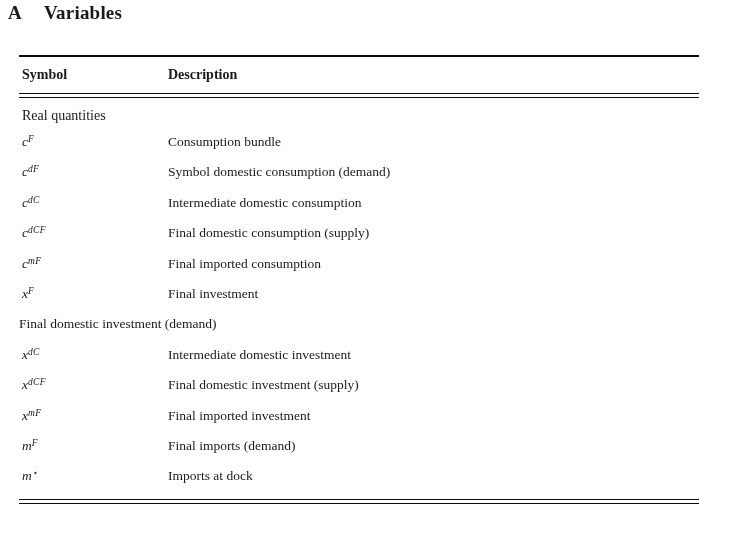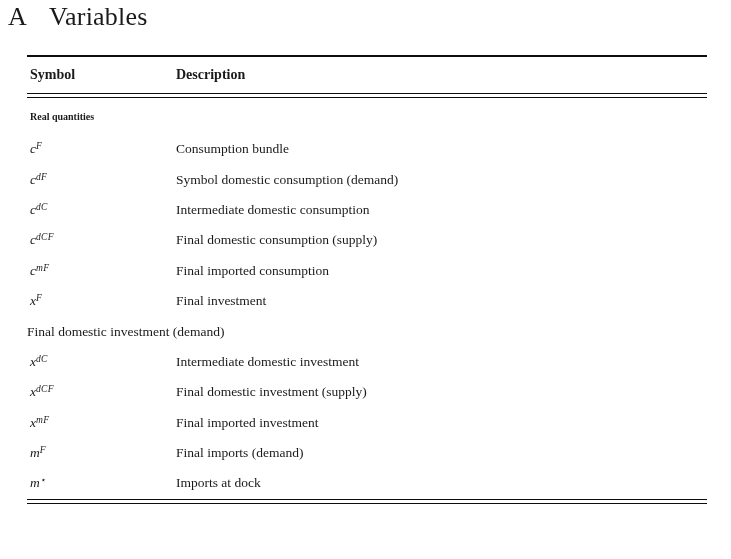--- a/index.html
+++ b/index.html
@@ -12,31 +12,31 @@
     width: 731px;
     height: 559px;
     font-family: "Liberation Serif", "DejaVu Serif", serif;
     color: #1a1a1a;
     overflow: hidden;
   }
   .heading {
     position: absolute;
     left: 8px;
     top: 2px;
-    font-size: 26px;
-    font-weight: normal;
+    font-size: 19px;
+    font-weight: bold;
     letter-spacing: 0.2px;
   }
   .heading .sec-label {
     display: inline-block;
     margin-right: 22px;
   }
   .var-table {
     position: absolute;
-    left: 27px;
+    left: 19px;
     top: 55px;
     width: 680px;
   }
   .rule-thick {
     height: 0;
     border-top: 2px solid #0d0d0d;
   }
   .double-rule {
     height: 3px;
     border-top: 1.5px solid #0d0d0d;
@@ -60,32 +60,31 @@
     padding-left: 3px;
     flex: 0 0 149px;
   }
   .col-desc {
     flex: 1;
   }
   .group-row {
     height: 36px;
     display: flex;
     align-items: center;
-    font-weight: bold;
-    font-size: 10px;
+    font-weight: normal;
+    font-size: 14px;
     padding-left: 3px;
     box-sizing: border-box;
   }
   .rows {
     font-size: 13.5px;
   }
   .row {
     height: 30.4px;
     display: flex;
-    align-items: center;
   }
   .sym {
     font-style: italic;
     font-size: 13.5px;
   }
   .sym sup {
     font-style: italic;
     font-size: 9.5px;
     line-height: 0;
     vertical-align: 4px;

